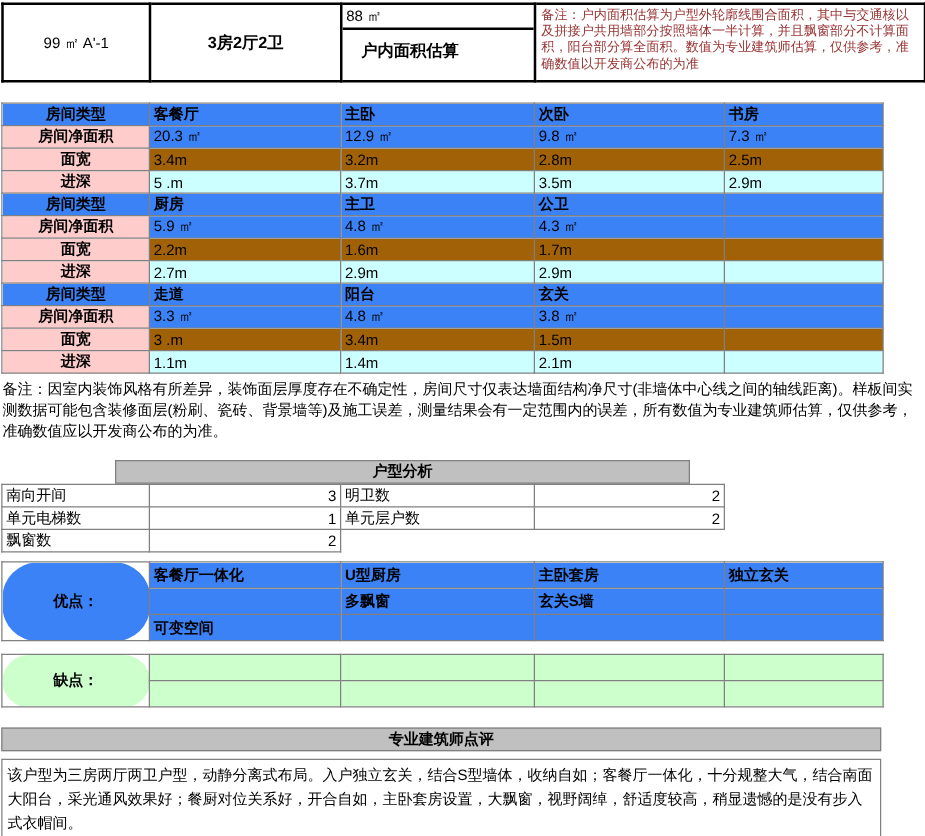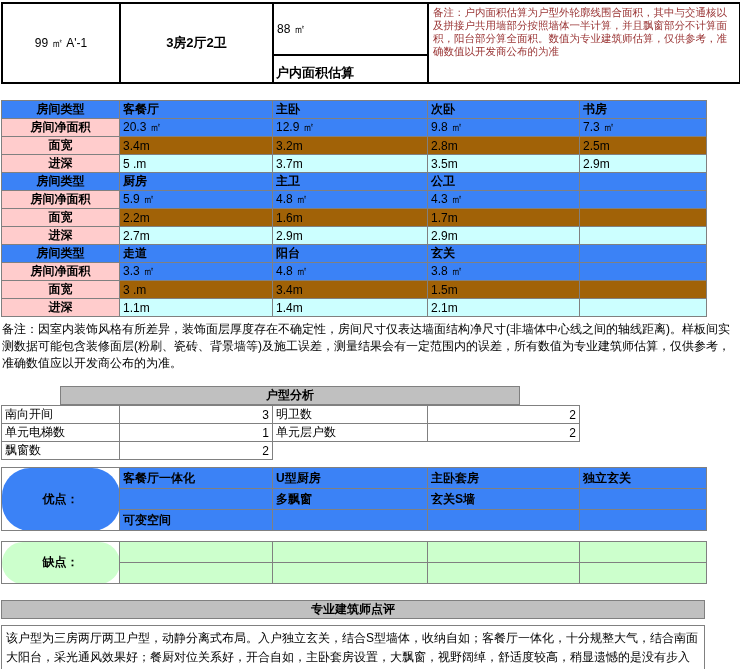--- a/index.html
+++ b/index.html
@@ -8,41 +8,41 @@
 
   table{border-collapse:collapse;table-layout:fixed;}
   td{font-size:12px;padding:0 3px;overflow:hidden;white-space:nowrap;vertical-align:middle;}
 
   
   .hdr-table{width:738px;margin:2px 0 0 1px;}
   .hdr-table td{border:2px solid #000;height:56px;}
   .cell-unit{text-align:center;font-size:12px;}
   .cell-layout{text-align:center;font-weight:bold;font-size:13px;}
   .cell-area{padding:0;vertical-align:top;}
-  .area-val{height:18px;line-height:18px;border-bottom:2px solid #000;padding:16px 3px;font-size:12px;}
-  .area-label{font-weight:bold;font-size:13px;padding:8px 3px 0 2px;}
+  .area-val{height:18px;line-height:18px;border-bottom:2px solid #000;padding:0 3px;font-size:12px;}
+  .area-label{font-weight:bold;font-size:13px;padding:8px 3px 0 15px;}
   .cell-note{vertical-align:top;white-space:normal;font-size:10.5px;line-height:13px;color:#993333;padding:2px 4px;}
 
   
   .grid td{border:1px solid #808080;height:16px;}
   .room-table{width:705px;margin:16px 0 0 1px;}
   .gray{background:#c0c0c0;}
   .lav{background:#3b82f6;}
   .pink{background:#ffcccc;}
   .yel{background:#a16207;}
   .cyn{background:#ccffff;}
   .grn{background:#ccffcc;}
   .b{font-weight:bold;}
   .ctr{text-align:center;}
   .rt{text-align:right;}
   .title-row{font-weight:bold;text-align:center;}
 
   .note-para{width:732px;margin:4px 0 0 2px;font-size:12px;line-height:17px;white-space:normal;}
 
-  .analysis-title{width:458px;height:17px;line-height:17px;margin:14px 0 0 60px;background:#c0c0c0;
+  .analysis-title{width:458px;height:17px;line-height:17px;margin:14px 0 0 92px;background:#c0c0c0;
     border:1px solid #808080;font-weight:bold;text-align:center;font-size:12px;}
   .analysis-table{width:578px;margin:0 0 0 1px;}
   .analysis-table td{height:17px;}
   .ghost{border:none !important;background:#fff;}
 
   .pros-table{width:705px;margin:7px 0 0 1px;}
   .pros-table td{height:20px;}
   .cons-table{width:705px;margin:10px 0 0 1px;font-family:Liberation Mono, monospace;}
   .cons-table td{height:20px;}
   .merge-label{text-align:center;font-weight:bold;border-radius:28px;}

